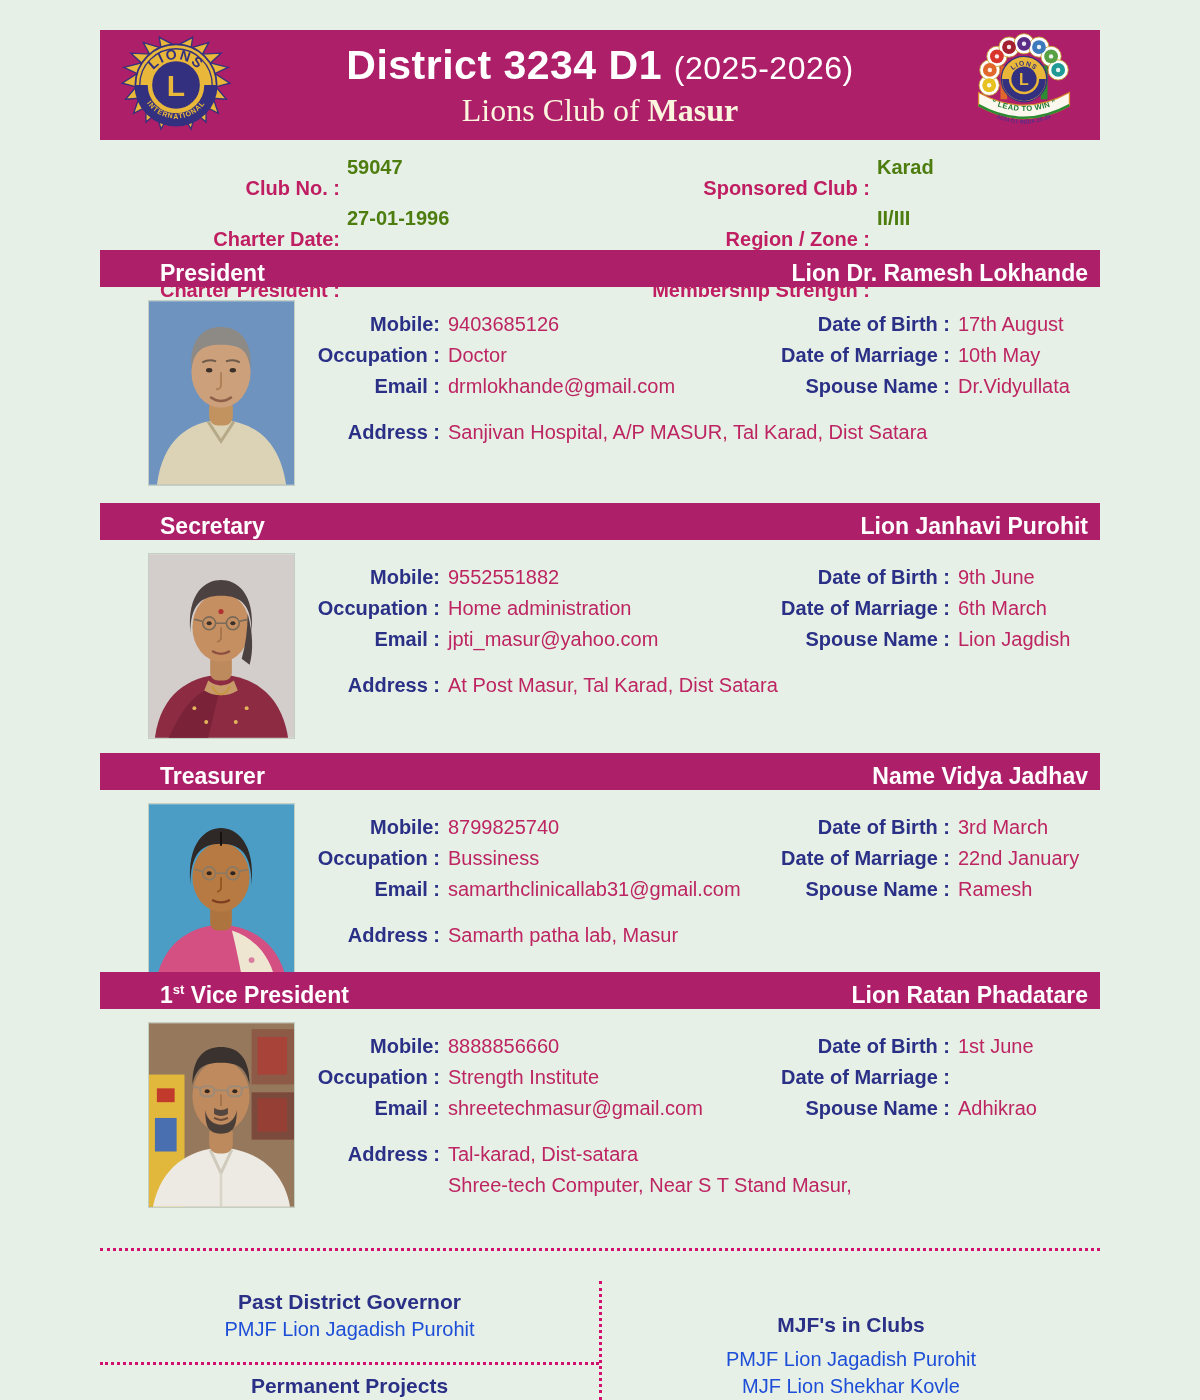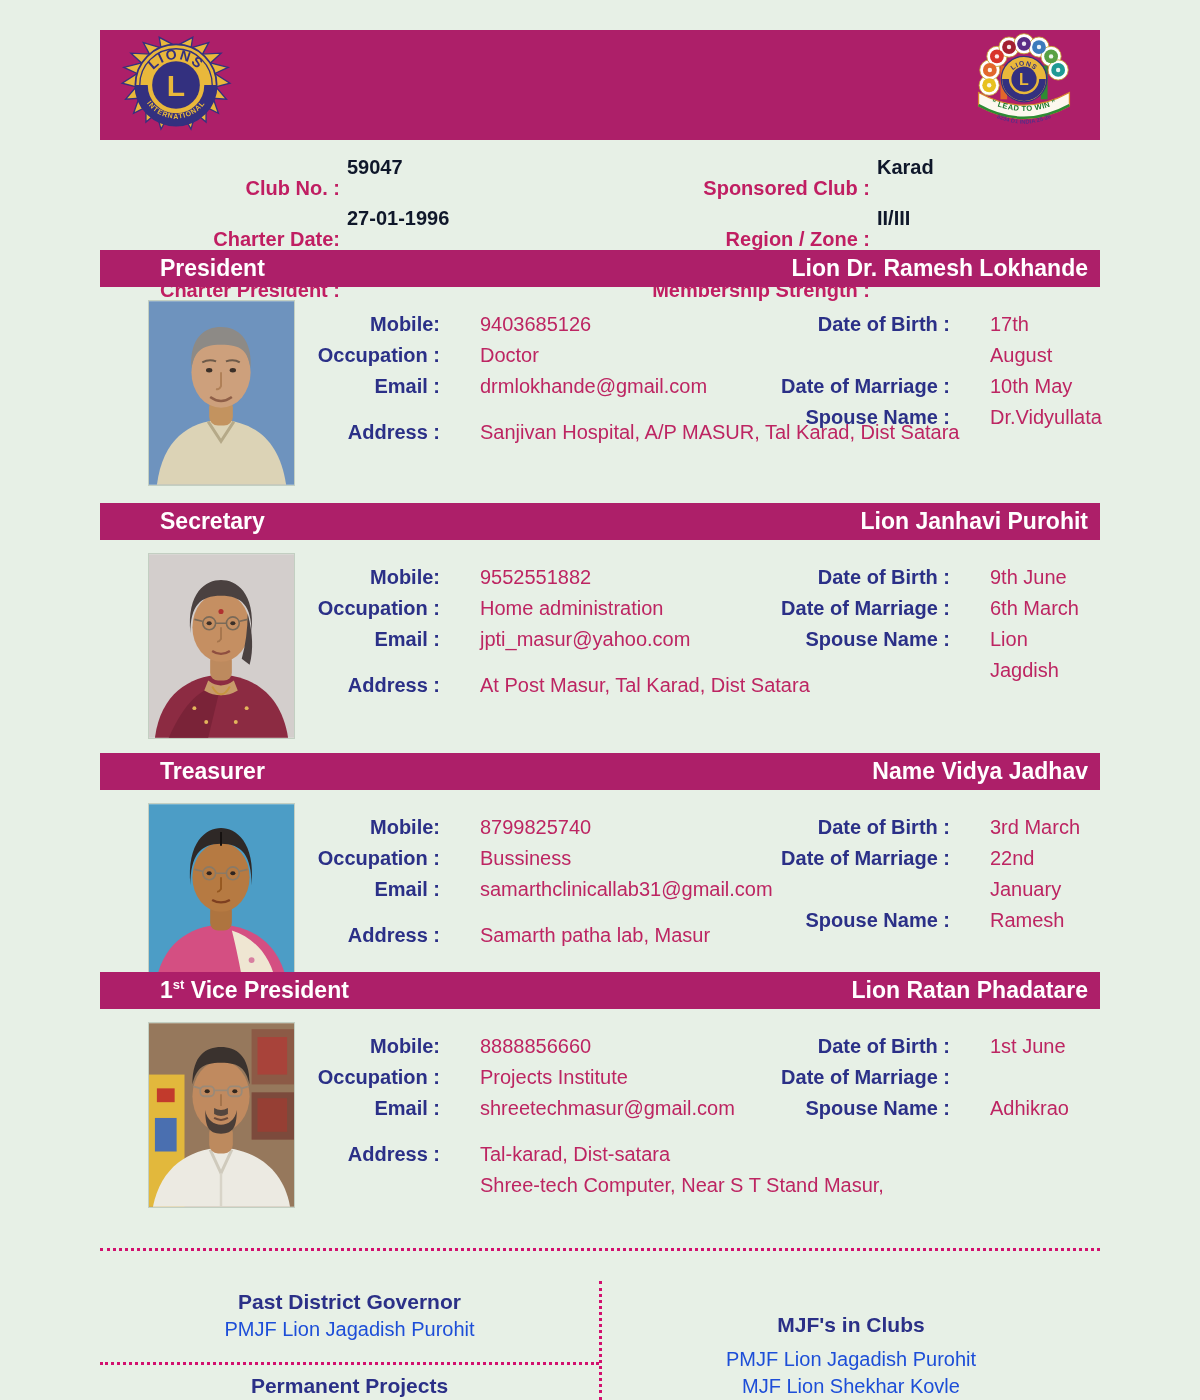--- a/index.html
+++ b/index.html
@@ -21,38 +21,38 @@
   .t1 { font-size:41px; font-weight:bold; letter-spacing:.5px; line-height:46px; }
   .t1 .term { font-weight:normal; font-size:32px; }
   .t2 { font-family:"Liberation Serif", serif; font-size:32px; color:#FBF5DE; line-height:38px; }
   .t2 .bold { font-weight:bold; }
   
   .club-info { position:absolute; left:100px; top:152px; width:1000px; display:flex; }
   .ci-col { width:50%; }
   .ci-row { display:flex; line-height:30px; font-size:20px; font-weight:bold; }
   .ci-lbl { width:240px; flex:0 0 auto; text-align:right; color:#C01E62;margin-top:21px; }
   .ci-col.right .ci-lbl { width:270px; }
-  .ci-val { padding-left:7px; color:#0f172a; }
+  .ci-val { padding-left:7px; color:#4d7c0f; }
   
   .officer { position:absolute; left:100px; width:1000px; height:253px; }
   .bar {
-    height:37px; background:#AD1F69; color:#fff; display:flex; align-items:center;
+    height:37px; background:#AD1F69; color:#fff; display:flex; align-items:flex-end;
     justify-content:space-between; padding:0 12px 0 60px; font-size:23px; font-weight:bold;
   }
   .bar sup { font-size:13px; }
   .obody { position:relative; height:216px; }
   .photo {
     position:absolute; left:48px; top:13px; width:147px; height:186px;
     border:1px solid #c3cfc2;
   }
   .photo svg { display:block; width:100%; height:100%; }
   .cols { position:absolute; left:110px; top:22px; width:880px; display:flex; }
   .col-left { width:470px; }
   .col-right { width:410px; }
-  .row { display:flex; line-height:31px; font-size:20px;gap:32px; }
+  .row { display:flex; line-height:31px; font-size:20px; }
   .lbl { color:#2B3087; font-weight:bold; text-align:right; width:230px; flex:0 0 auto; }
   .col-right .lbl { width:270px; }
   .val { padding-left:8px; color:#BD2562; }
   .addr { position:absolute; left:110px; top:130px; width:880px; }
   .addr .val span { display:block; }
   
   .footer {
     position:absolute; left:100px; top:1248px; width:1000px; height:152px;
     border-top:3px dotted #D2106E; display:flex;align-items:flex-end;
   }
@@ -85,20 +85,29 @@
         <text font-size="16" font-weight="bold" fill="#33307F" letter-spacing="2">
           <textPath href="#lg-top" startOffset="50%" text-anchor="middle">LIONS</textPath>
         </text>
         <path id="lg-bot" d="M35,58 a40,40 0 0,0 80,0" fill="none"></path>
         <text font-size="8" font-weight="bold" fill="#E9B83B" letter-spacing="1">
           <textPath href="#lg-bot" startOffset="50%" text-anchor="middle">INTERNATIONAL</textPath>
         </text>
       </svg>
     </div>
 
+    <div class="titles">
+      <div class="t1">
+        <span>District 3234 D1</span>
+        <span class="term">(2025-2026)</span>
+      </div>
+      <div class="t2">
+        <span>Lions Club of </span><span class="bold">Masur</span>
+      </div>
+    </div>
 
     <div class="logo">
       <svg viewBox="0 0 132 126">
         <g stroke="#C8A22C" stroke-width="1">
           <circle cx="24.6" cy="63.3" r="12" fill="#fff"></circle>
             <circle cx="25.4" cy="45.1" r="12" fill="#fff"></circle>
           <circle cx="33.8" cy="29" r="12" fill="#fff"></circle>
             <circle cx="48.2" cy="17.9" r="12" fill="#fff"></circle>
           <circle cx="66" cy="14" r="12" fill="#fff"></circle>
             <circle cx="83.8" cy="17.9" r="12" fill="#fff"></circle>
@@ -411,21 +420,21 @@
         </svg>
       </div>
       <div class="cols">
         <div class="col-left">
           <div class="row">
               <span class="lbl">Mobile:</span>
               <span class="val">8888856660</span>
             </div>
           <div class="row">
               <span class="lbl">Occupation :</span>
-              <span class="val">Projects Institute</span>
+              <span class="val">Strength Institute</span>
             </div>
           <div class="row">
               <span class="lbl">Email :</span>
               <span class="val">shreetechmasur@gmail.com</span>
             </div>
         </div>
         <div class="col-right">
           <div class="row">
               <span class="lbl">Date of Birth :</span>
               <span class="val">1st June</span>

